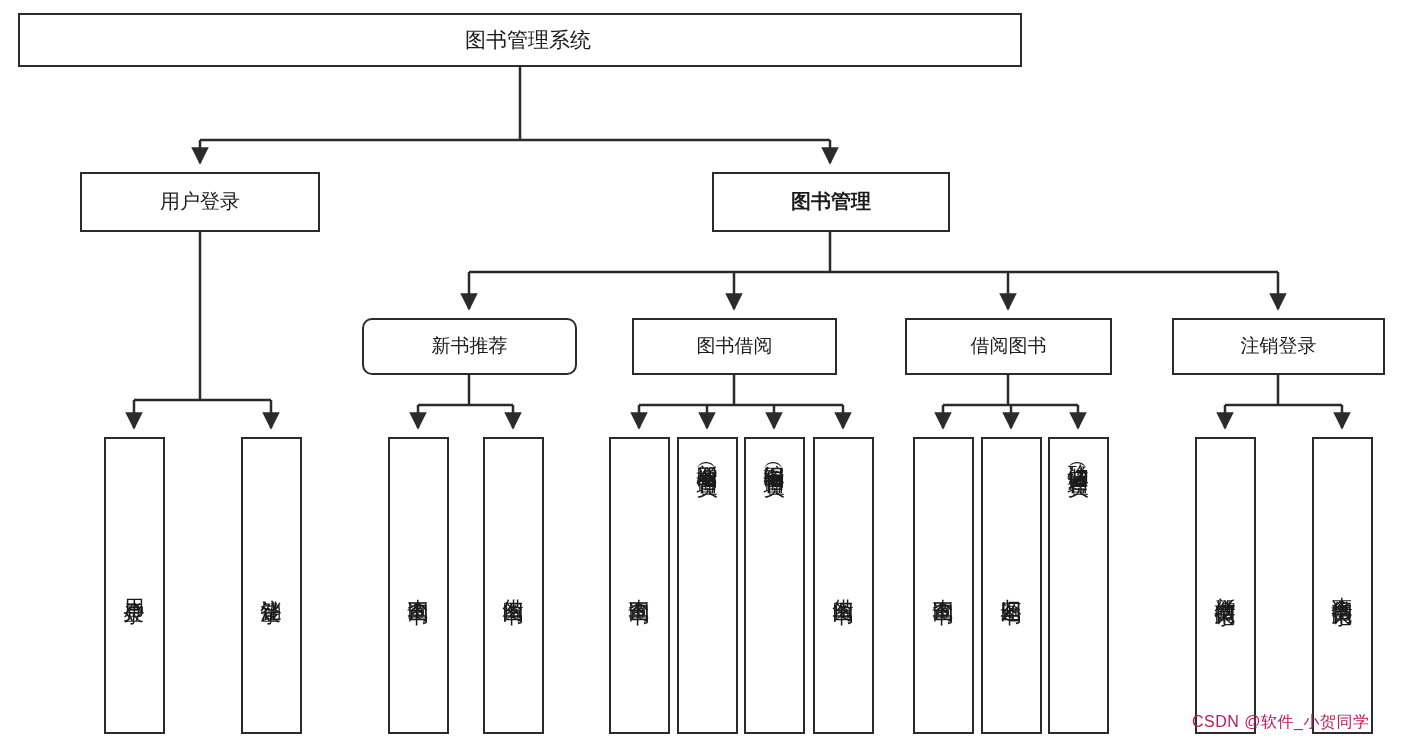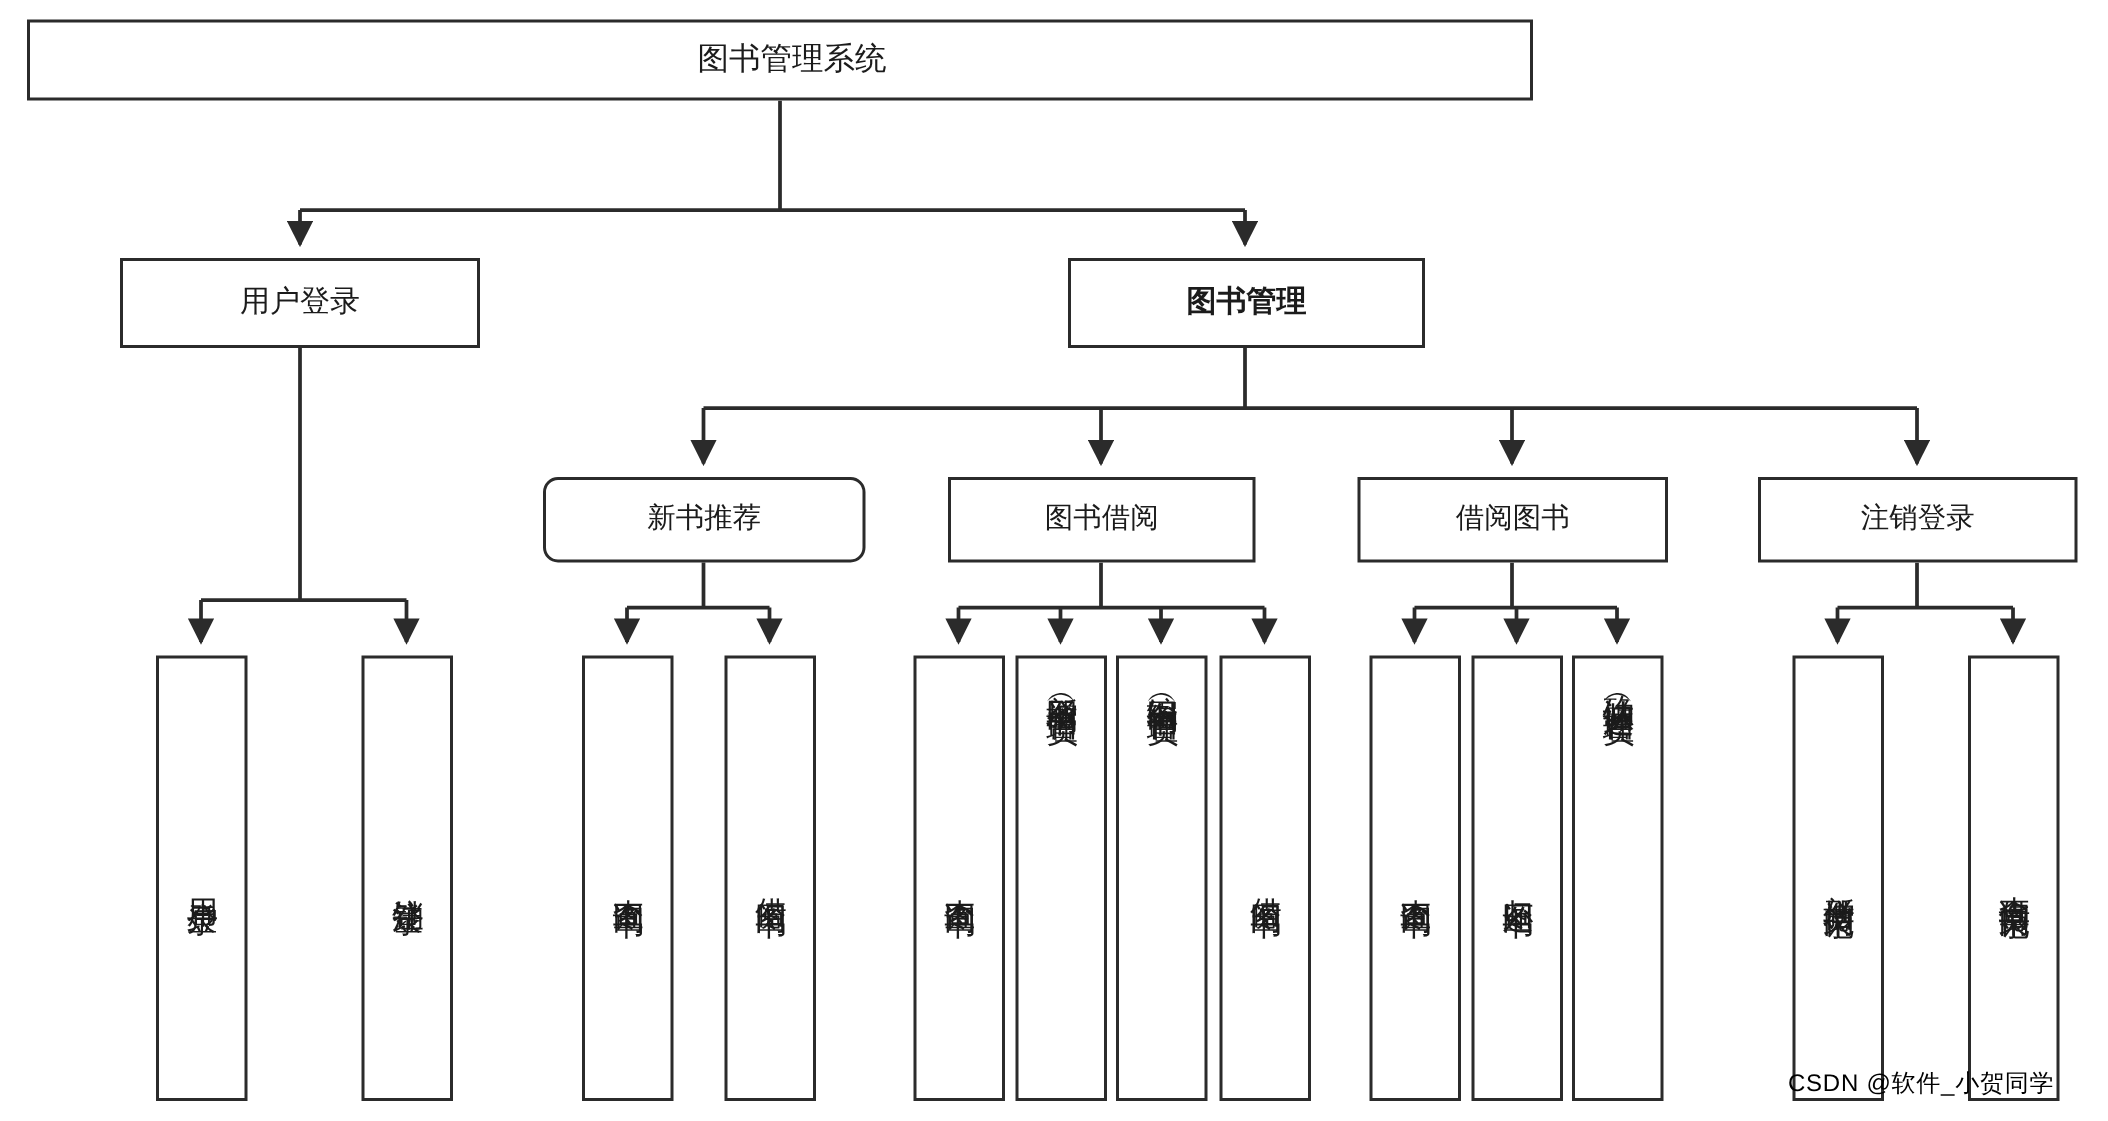--- a/index.html
+++ b/index.html
@@ -65,21 +65,21 @@
   }
   .node.leaf.center-v {
     align-items: center;
     padding-top: 0;
   }
   .watermark {
     position: absolute;
     left: 1192px;
     top: 712px;
     font-size: 16px;
-    color: #000000;
+    color: #be185d;
     letter-spacing: 0.5px;
     z-index: 3;
     white-space: nowrap;
   }
 </style>
 </head>
 <body>
 
 <div id="canvas">
 

